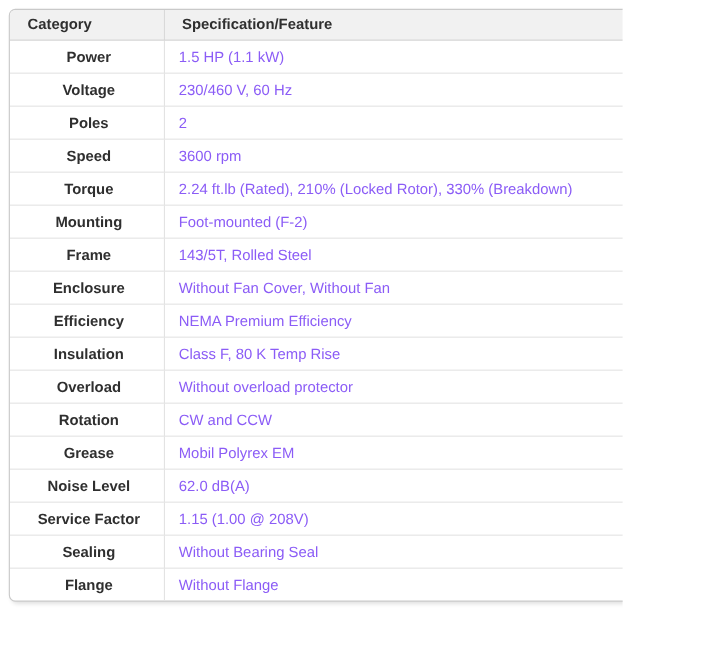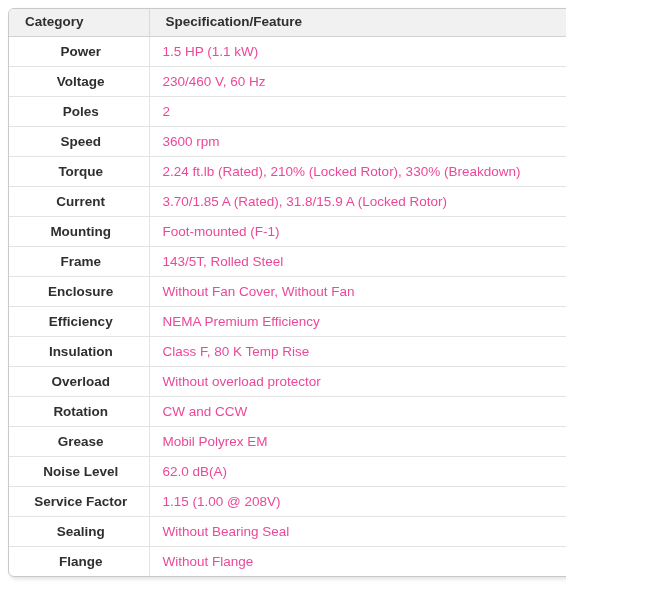--- a/index.html
+++ b/index.html
@@ -54,21 +54,21 @@
     color: #2f2f2f;
     padding: 7px 12px 7px 16px;
     line-height: 15px;
     border-bottom: 1px solid #e3e3e3;
     border-right: 1px solid #e3e3e3;
     white-space: nowrap;
     overflow: hidden;
   }
   tbody td.val-cell {
     font-weight: normal;
-    color: #ec4899;
+    color: #8b5cf6;
     padding: 7px 12px 7px 13px;
     line-height: 15px;
     border-bottom: 1px solid #e3e3e3;
     white-space: nowrap;
     overflow: hidden;
     margin-top: 16px;
   }
   tbody tr:last-child th.cat-cell,
   tbody tr:last-child td.val-cell {
     border-bottom: none;
@@ -109,28 +109,24 @@
   <tr>
     <th class="cat-cell">Speed</th>
     <td class="val-cell">3600 rpm</td>
   </tr>
 
   <tr>
     <th class="cat-cell">Torque</th>
     <td class="val-cell">2.24 ft.lb (Rated), 210% (Locked Rotor), 330% (Breakdown)</td>
   </tr>
 
-  <tr>
-    <th class="cat-cell">Current</th>
-    <td class="val-cell">3.70/1.85 A (Rated), 31.8/15.9 A (Locked Rotor)</td>
-  </tr>
 
   <tr>
     <th class="cat-cell">Mounting</th>
-    <td class="val-cell">Foot-mounted (F-1)</td>
+    <td class="val-cell">Foot-mounted (F-2)</td>
   </tr>
 
   <tr>
     <th class="cat-cell">Frame</th>
     <td class="val-cell">143/5T, Rolled Steel</td>
   </tr>
 
   <tr>
     <th class="cat-cell">Enclosure</th>
     <td class="val-cell">Without Fan Cover, Without Fan</td>

